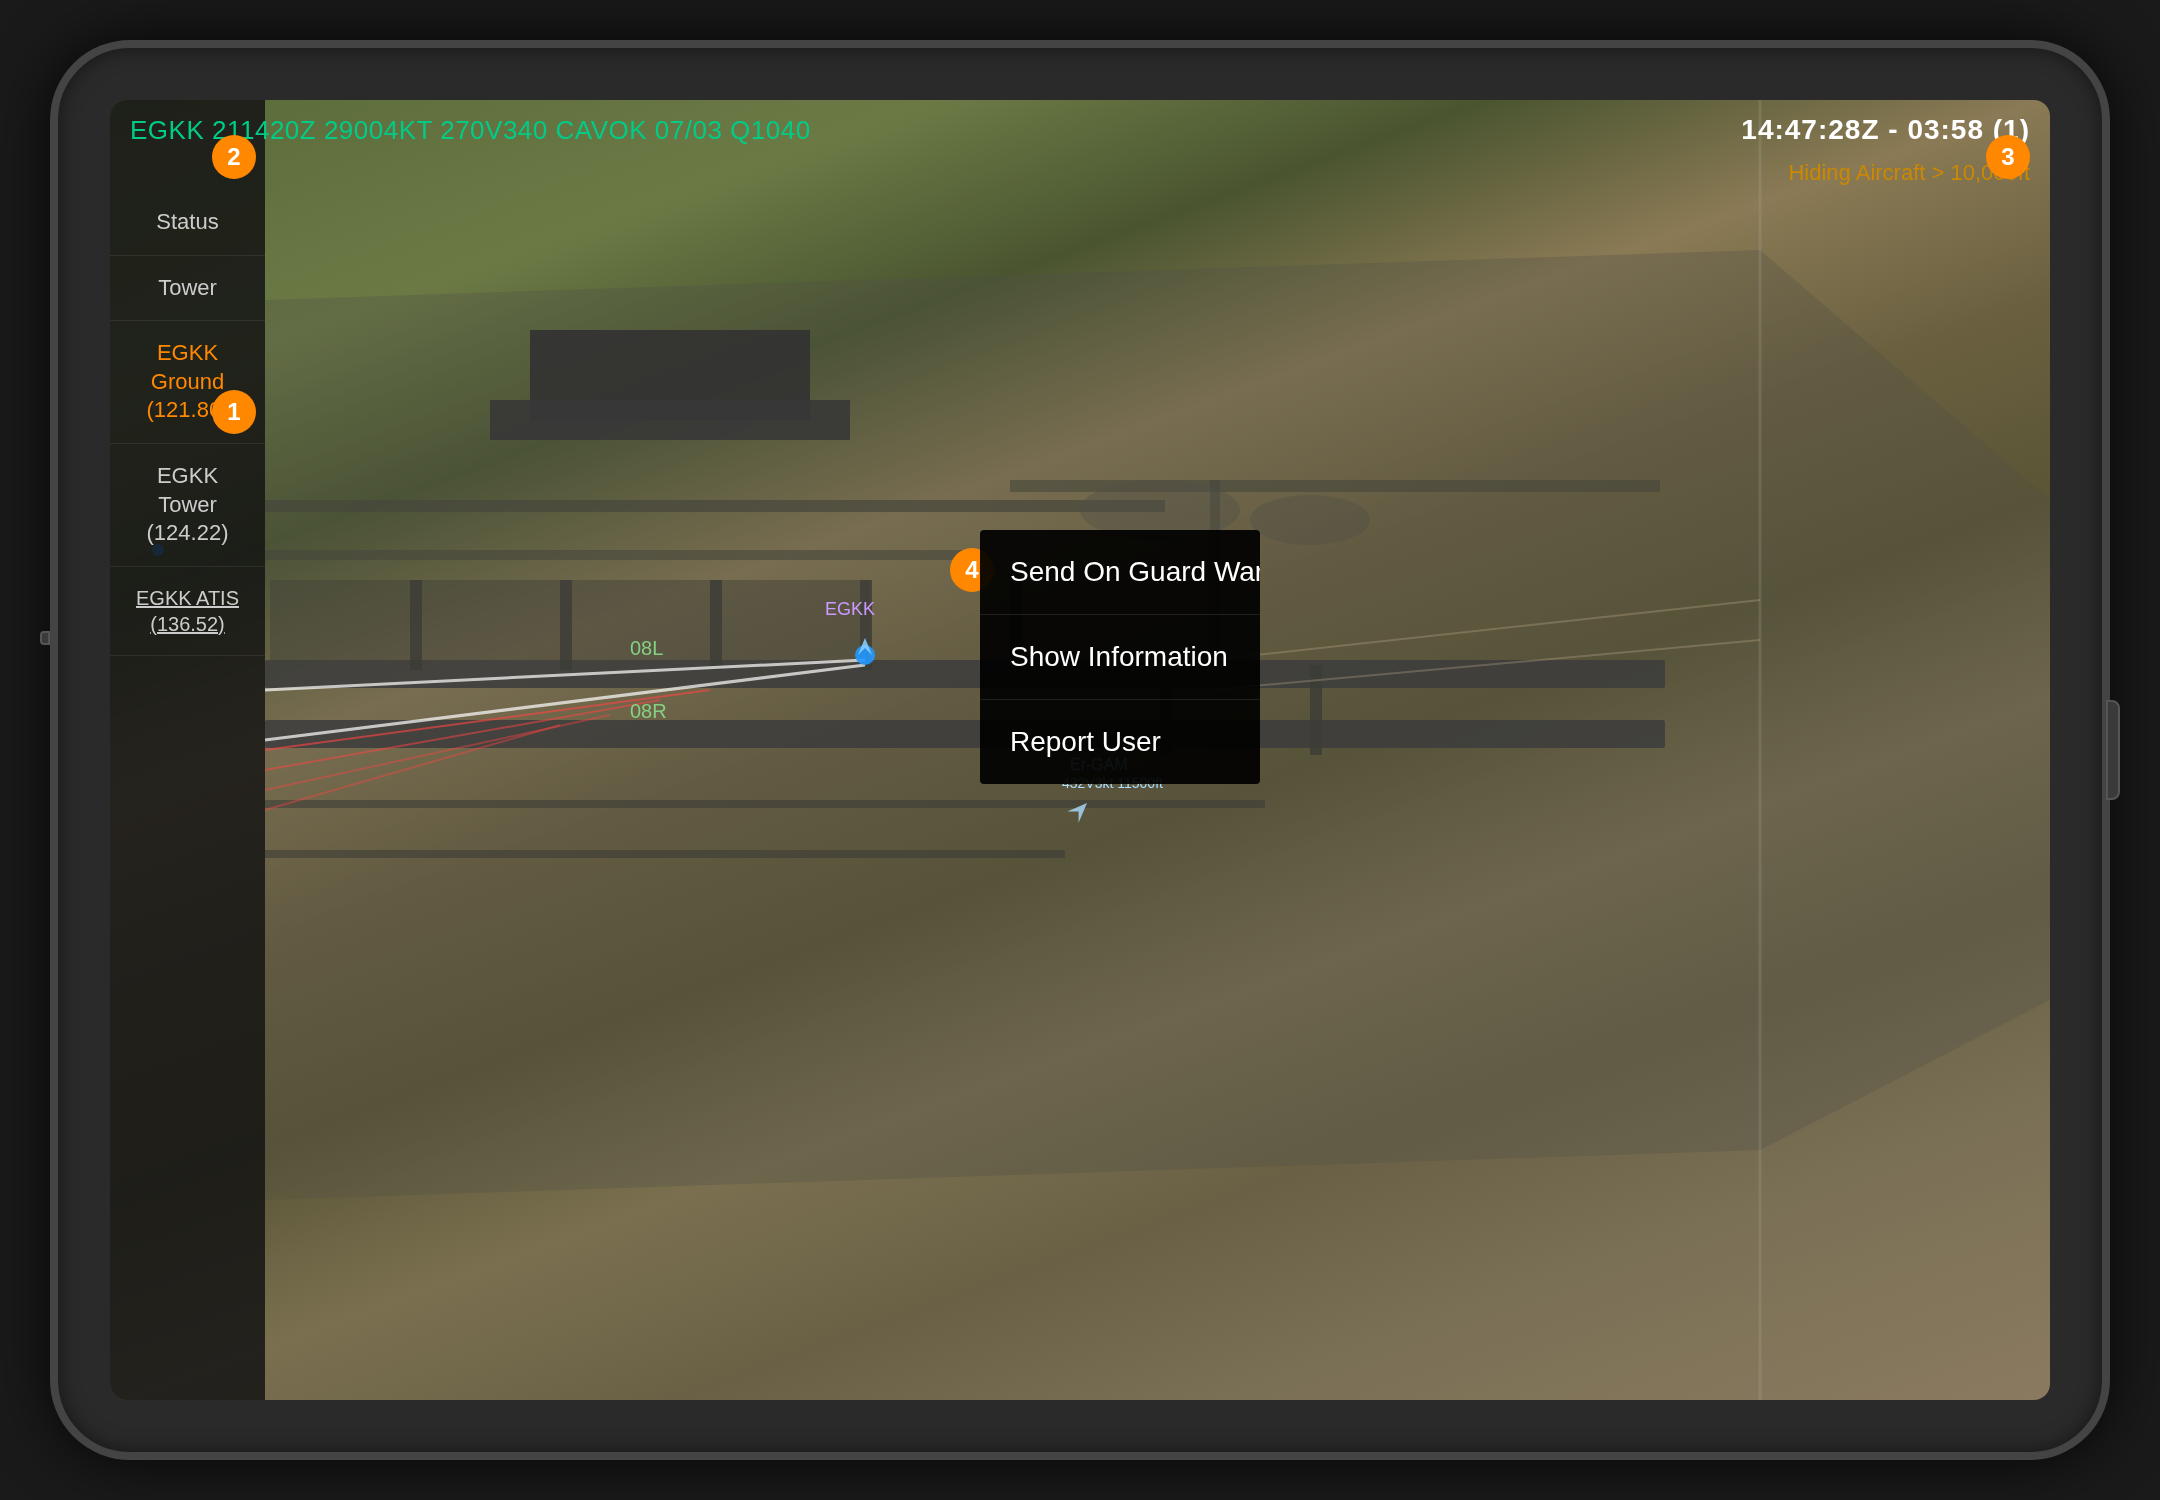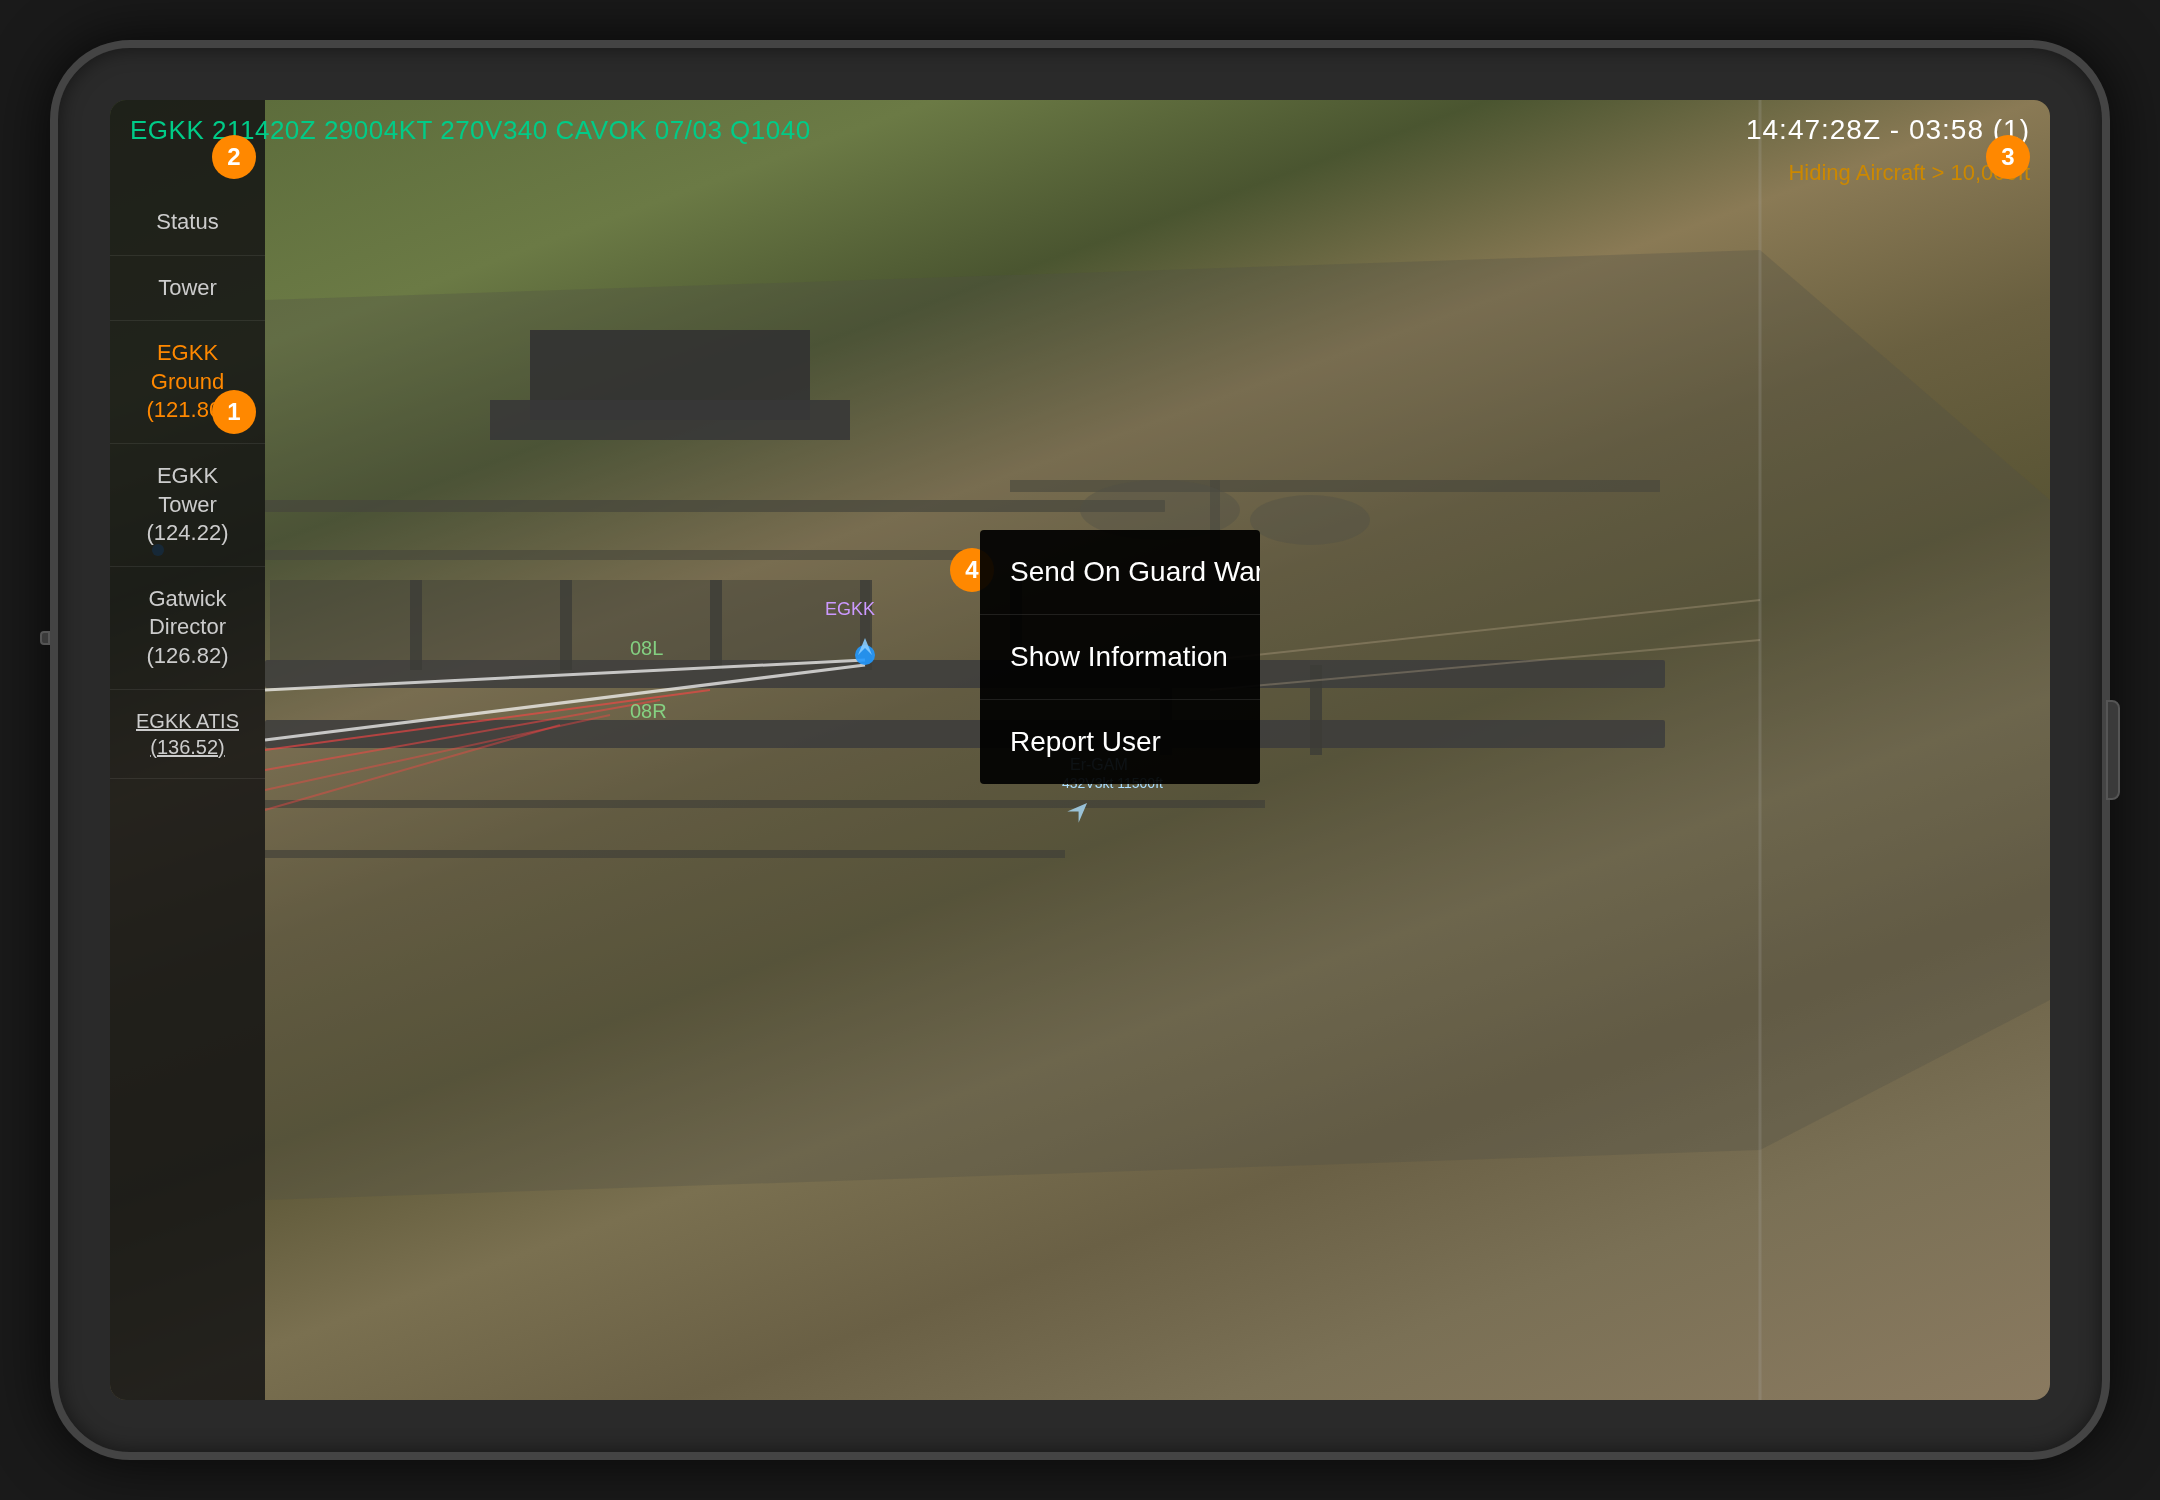--- a/index.html
+++ b/index.html
@@ -102,21 +102,21 @@
     .metar-text {
       color: #00cc88;
       font-size: 26px;
       font-weight: 500;
       letter-spacing: 0.5px;
     }
 
     .time-display {
       color: #ffffff;
       font-size: 28px;
-      font-weight: 400;
+      font-weight: 700;
       letter-spacing: 1px;
     }
 
     .hiding-aircraft-notice {
       position: absolute;
       top: 60px;
       right: 20px;
       color: #cc8800;
       font-size: 22px;
       z-index: 100;
@@ -315,23 +315,20 @@
       </div>
       <div class="sidebar-item">
         <span>Tower</span>
       </div>
       <div class="sidebar-item active">
         <span>EGKK<br>Ground<br>(121.80)</span>
       </div>
       <div class="sidebar-item">
         <span>EGKK<br>Tower<br>(124.22)</span>
       </div>
-      <div class="sidebar-item">
-        <span>Gatwick<br>Director<br>(126.82)</span>
-      </div>
       <div class="sidebar-item frequency">
         <span>EGKK ATIS<br>(136.52)</span>
       </div>
     </div>
 
     <div class="badge badge-1">1</div>
 
     <div class="badge badge-2">2</div>
 
     <div class="badge badge-3">3</div>

